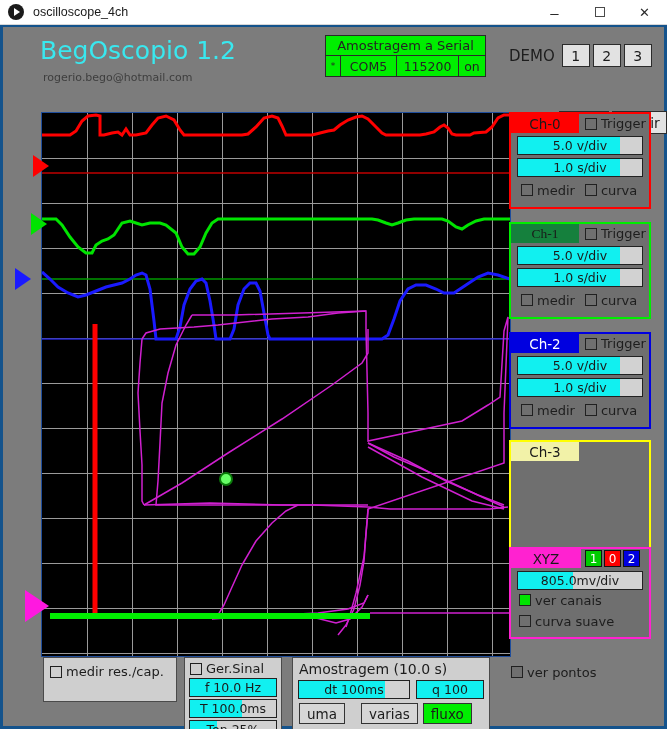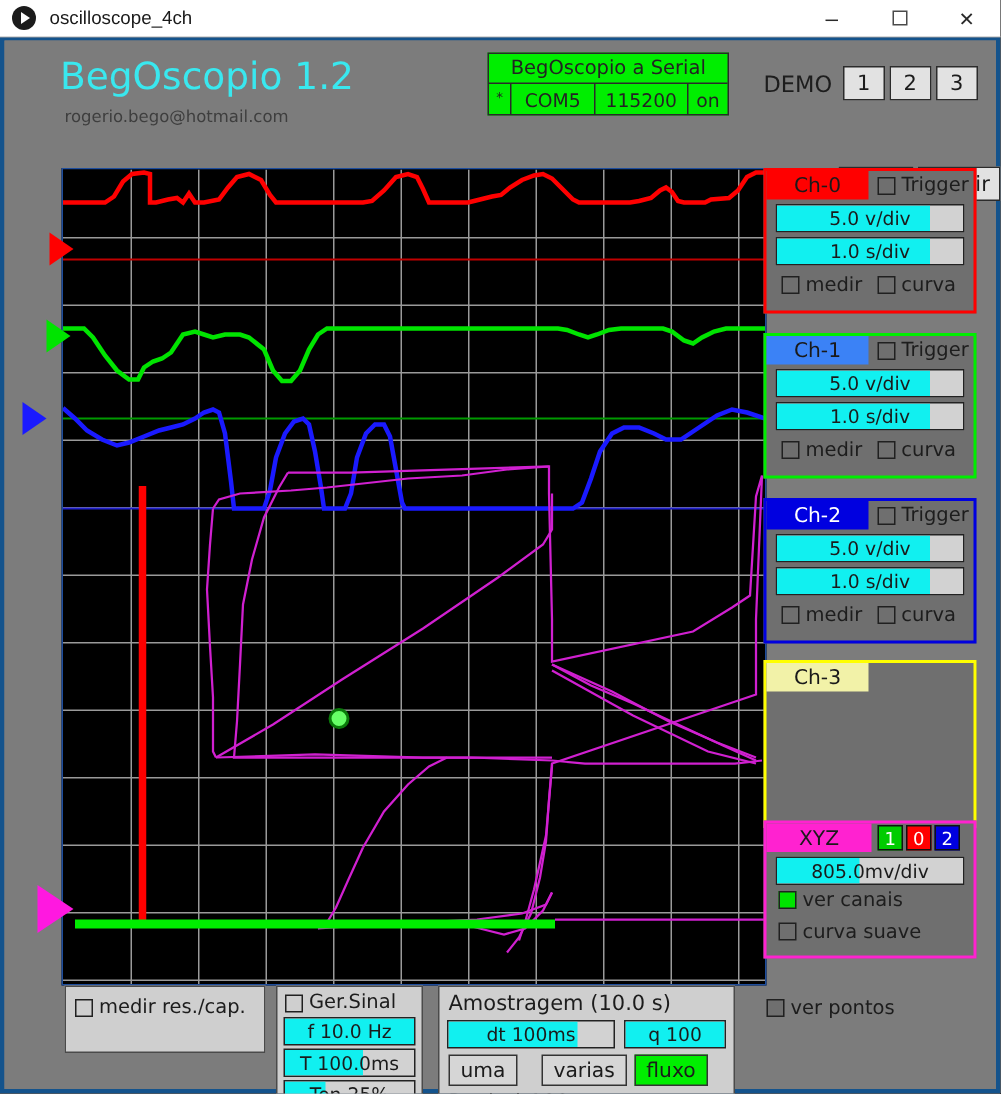--- a/index.html
+++ b/index.html
@@ -169,21 +169,21 @@
     </div>
   </div>
 
   <div class="frame">
   <div class="inner">
 
     <div class="brand">BegOscopio 1.2</div>
     <div class="email">rogerio.bego@hotmail.com</div>
 
     <div class="serial-box">
-      <div class="serial-title">BegOscopio a Serial</div>
+      <div class="serial-title">Amostragem a Serial</div>
       <div class="serial-row">
         <div class="serial-cell sc-star">*</div>
         <div class="serial-cell sc-port">COM5</div>
         <div class="serial-cell sc-baud">115200</div>
         <div class="serial-cell sc-on">on</div>
       </div>
     </div>
 
     <div class="demo-row">
       <div class="demo-label">DEMO</div>
@@ -311,21 +311,21 @@
         <span>medir</span>
         <span class="g2">
           <span class="cbox"></span>
           <span>curva</span>
         </span>
       </div>
     </div>
 
     <div class="panel" style="top:195px;height:97px;border:2px solid #00ee00;">
       <div class="pnl-head">
-        <div class="ch-tag" style="background:#3b82f6;color:#1a1a1a;">Ch-1</div>
+        <div class="ch-tag" style="background:#15803d;color:#1a1a1a;font-family:Liberation Serif, serif;">Ch-1</div>
         <div class="trig">
           <span class="cbox"></span>
           <span>Trigger</span>
         </div>
       </div>
       <div class="slider">
         <div class="fill" style="width:82%"></div>
         <span>5.0 v/div</span>
       </div>
       <div class="slider">

